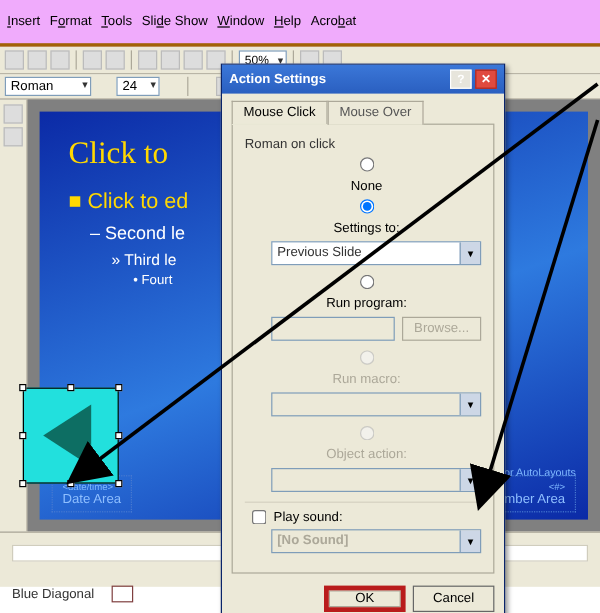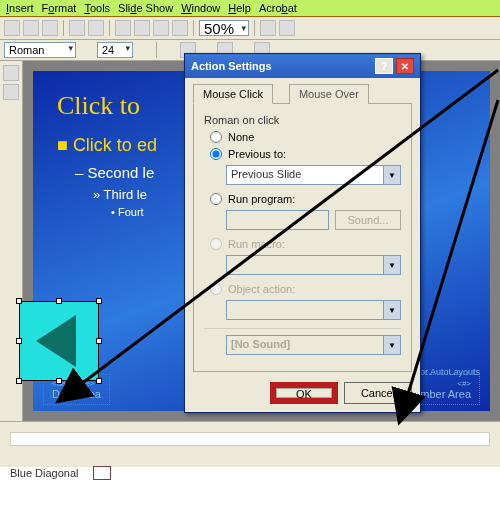--- a/index.html
+++ b/index.html
@@ -1,23 +1,23 @@
 <!DOCTYPE html>
 <html><head>
 <meta charset="utf-8">
 <style>
   * { box-sizing: border-box; margin:0; padding:0; font-family: Tahoma, Arial, sans-serif; font-size:11px; }
   body { background:#fff; width:500px; height:511px; position:relative; overflow:hidden; }
-  .menubar { display:flex; gap:8px; padding:2px 6px; background:#bef264; border-bottom:1px solid #a16207; }
+  .menubar { display:flex; gap:8px; padding:12px 6px; background:#f0abfc; border-bottom:3px solid #a16207; }
   .menubar span { cursor:default; }
   .menubar span u { text-decoration: underline; }
   .toolbar { display:flex; gap:3px; padding:3px 4px; background:#ece9d8; border-bottom:1px solid #aca899; align-items:center; }
   .tbtn { width:16px; height:16px; background:#ddd; border:1px solid #bbb; display:inline-block; }
   .sep  { width:1px; height:16px; background:#aca899; margin:0 2px; }
-  .zoom { font-size:15px; border:1px solid #7f9db9; padding:0 2px; background:#fff; height:16px; line-height:14px;}
+  .zoom { font-size:10px; border:1px solid #7f9db9; padding:0 2px; background:#fff; height:16px; line-height:14px;}
   .fontrow { display:flex; gap:21px; padding:2px 4px; background:#ece9d8; border-bottom:1px solid #aca899; }
   .combo { border:1px solid #7f9db9; background:#fff; padding:1px 14px 1px 4px; position:relative; }
   .combo::after { content:"▾"; position:absolute; right:2px; top:0; font-size:9px; color:#333;}
   .outlinebar { width:23px; background:#ece9d8; border-right:1px solid #aca899; display:flex; flex-direction:column; gap:3px; padding:4px 3px; }
   .slidewrap { display:flex; height:360px; background:#808080;}
   .slidearea { flex:1; position:relative; background:#808080; padding:10px; }
   .slide { width:100%; height:100%; background:linear-gradient(160deg,#0b2aa6 0%,#2e7adf 55%,#0b2aa6 100%); position:relative; color:#ffd800; font-family:"Times New Roman", serif; padding:20px 24px;}
   .slide-title { color:#ffd800; font-size:26px; font-family:"Times New Roman", serif; margin-bottom:14px;}
   .b1 { color:#ffd800; font-size:18px; margin-bottom:8px;}
   .b1::before{content:"■ "; color:#ffd800;}
@@ -37,43 +37,43 @@
   .h-tl{top:-4px;left:-4px}.h-tr{top:-4px;right:-4px}.h-bl{bottom:-4px;left:-4px}.h-br{bottom:-4px;right:-4px}
   .h-tm{top:-4px;left:50%;margin-left:-3px}.h-bm{bottom:-4px;left:50%;margin-left:-3px}
   .h-ml{top:50%;left:-4px;margin-top:-3px}.h-mr{top:50%;right:-4px;margin-top:-3px}
   
   .dialog { position:absolute; top:53px; left:184px; width:237px; background:#ece9d8; border:1px solid #0a246a; box-shadow:2px 2px 4px rgba(0,0,0,.4);}
   .titlebar { background:linear-gradient(#3b77d8,#2a5fc0); color:#fff; font-weight:bold; padding:4px 6px; display:flex; align-items:center; justify-content:space-between;}
   .titlebar .tbtns { display:flex; gap:3px;}
   .winbtn { width:18px; height:16px; background:#e7e5dc; border:1px solid #fff; display:flex;align-items:center;justify-content:center; font-size:10px; font-family:Arial; }
   .winbtn.close { background:#e04a3f; color:#fff; border:1px solid #b02820;}
   .dlgbody { padding:6px 8px 8px;}
-  .tabs { display:flex; margin-bottom:-1px;gap:16px;}
+  .tabs { display:flex; margin-bottom:-1px;}
   .tab { border:1px solid #aca899; border-bottom:none; padding:3px 9px; background:#ece9d8; font-size:11px; position:relative;}
   .tab.active { background:#ece9d8; z-index:2; border-bottom:1px solid #ece9d8;}
   .tab.inactive { background:#ece9d8; color:#555;}
   .tabpanel { border:1px solid #aca899; padding:10px 10px 8px; background:#ece9d8;}
-  .radio { display:flex; align-items:center; gap:6px; margin:5px 0 5px 6px; }
+  .radio { display:flex; align-items:center; gap:6px; margin:5px 0 5px 6px;flex-direction:column; }
   .radio input { width:12px;height:12px;}
   .groupbox-label{ font-size:11px; color:#333; margin-bottom:2px;}
   .field { margin-left:22px; margin-top:1px; margin-bottom:8px; display:flex; gap:6px;justify-content:flex-end;}
   .txtcombo { flex:1; border:1px solid #7f9db9; background:#fff; height:20px; position:relative;}
   .txtcombo span { position:absolute; left:4px; top:2px; color:#333;}
   .txtcombo .dd { position:absolute; right:0; top:0; width:17px; height:100%; background:#cdd7e6; border-left:1px solid #7f9db9; display:flex; align-items:center; justify-content:center; font-size:8px;}
   .txtcombo.disabled { background:#ece9d8;}
   .txtcombo.disabled span{ color:#aca899;font-weight:bold;}
   .txtinput { flex:1; border:1px solid #7f9db9; background:#fff; height:20px;}
   .txtinput.disabled{background:#ece9d8;}
   .browse { width:66px; height:20px; border:1px solid #aca899; background:#ece9d8; color:#aca899; font-size:11px;}
   .chk { display:flex; align-items:center; gap:6px; margin:6px 0 4px 6px;}
   .chk input{width:12px;height:12px;}
   .chk.disabled label{ color:#aca899;}
   .dlgbtns { display:flex; justify-content:flex-end; gap:6px; margin-top:10px;}
   .dbtn { width:68px; height:22px; border:1px solid #666; background:#ece9d8; font-size:11px;}
-  .dbtn.default { border:6px solid #b91c1c; box-shadow:0 0 0 1px #aca899 inset;}
+  .dbtn.default { border:4px solid #b91c1c; box-shadow:0 0 0 1px #aca899 inset;}
   
   .notesbar { background:#ece9d8; border-top:1px solid #aca899; height:46px; position:relative; padding:10px 10px 4px;}
   .notesbar .blank { border:1px solid #d0cdbd; height:14px; width:100%; background:#fff; margin-bottom:3px;}
   .slidethumb{ display:flex; align-items:center; gap:14px; margin-top:20px;}
   .thumbname { color:#333;}
   .master-icon{ width:18px;height:14px; border:1px solid #7f3f3f; display:inline-block;}
   
   svg.anno { position:absolute; top:0; left:0; width:500px; height:511px; pointer-events:none; }
 </style>
 </head>
@@ -176,36 +176,36 @@
     <div class="tabpanel">
       <div class="groupbox-label">Roman on click</div>
 
       <div class="radio">
         <input type="radio" style="">
         <label>None</label>
       </div>
 
       <div class="radio">
         <input type="radio" checked="" style="">
-        <label>Previous to:</label>
+        <label>Settings to:</label>
       </div>
       <div class="field">
         <div class="txtcombo">
           <span>Previous Slide</span>
             <div class="dd">▼</div>
         </div>
       </div>
 
       <div class="radio">
         <input type="radio" style="">
         <label>Run program:</label>
       </div>
       <div class="field">
         <div class="txtinput disabled"></div>
-        <button class="browse" disabled="">Sound...</button>
+        <button class="browse" disabled="">Browse...</button>
       </div>
 
       <div class="radio" style="color:#aca899">
         <input type="radio" disabled="" style="">
         <label>Run macro:</label>
       </div>
       <div class="field">
         <div class="txtcombo disabled">
             <span></span>
             <div class="dd">▼</div>
@@ -218,20 +218,24 @@
       </div>
       <div class="field">
         <div class="txtcombo disabled">
             <span></span>
             <div class="dd">▼</div>
           </div>
       </div>
 
       <div style="border-top:1px solid #d4d0c0;margin:6px 0"></div>
 
+      <div class="chk">
+        <input type="checkbox" style="">
+        <label>Play sound:</label>
+      </div>
       <div class="field">
         <div class="txtcombo disabled">
             <span>[No Sound]</span>
             <div class="dd">▼</div>
           </div>
       </div>
 
     </div>
 
     <div class="dlgbtns">

